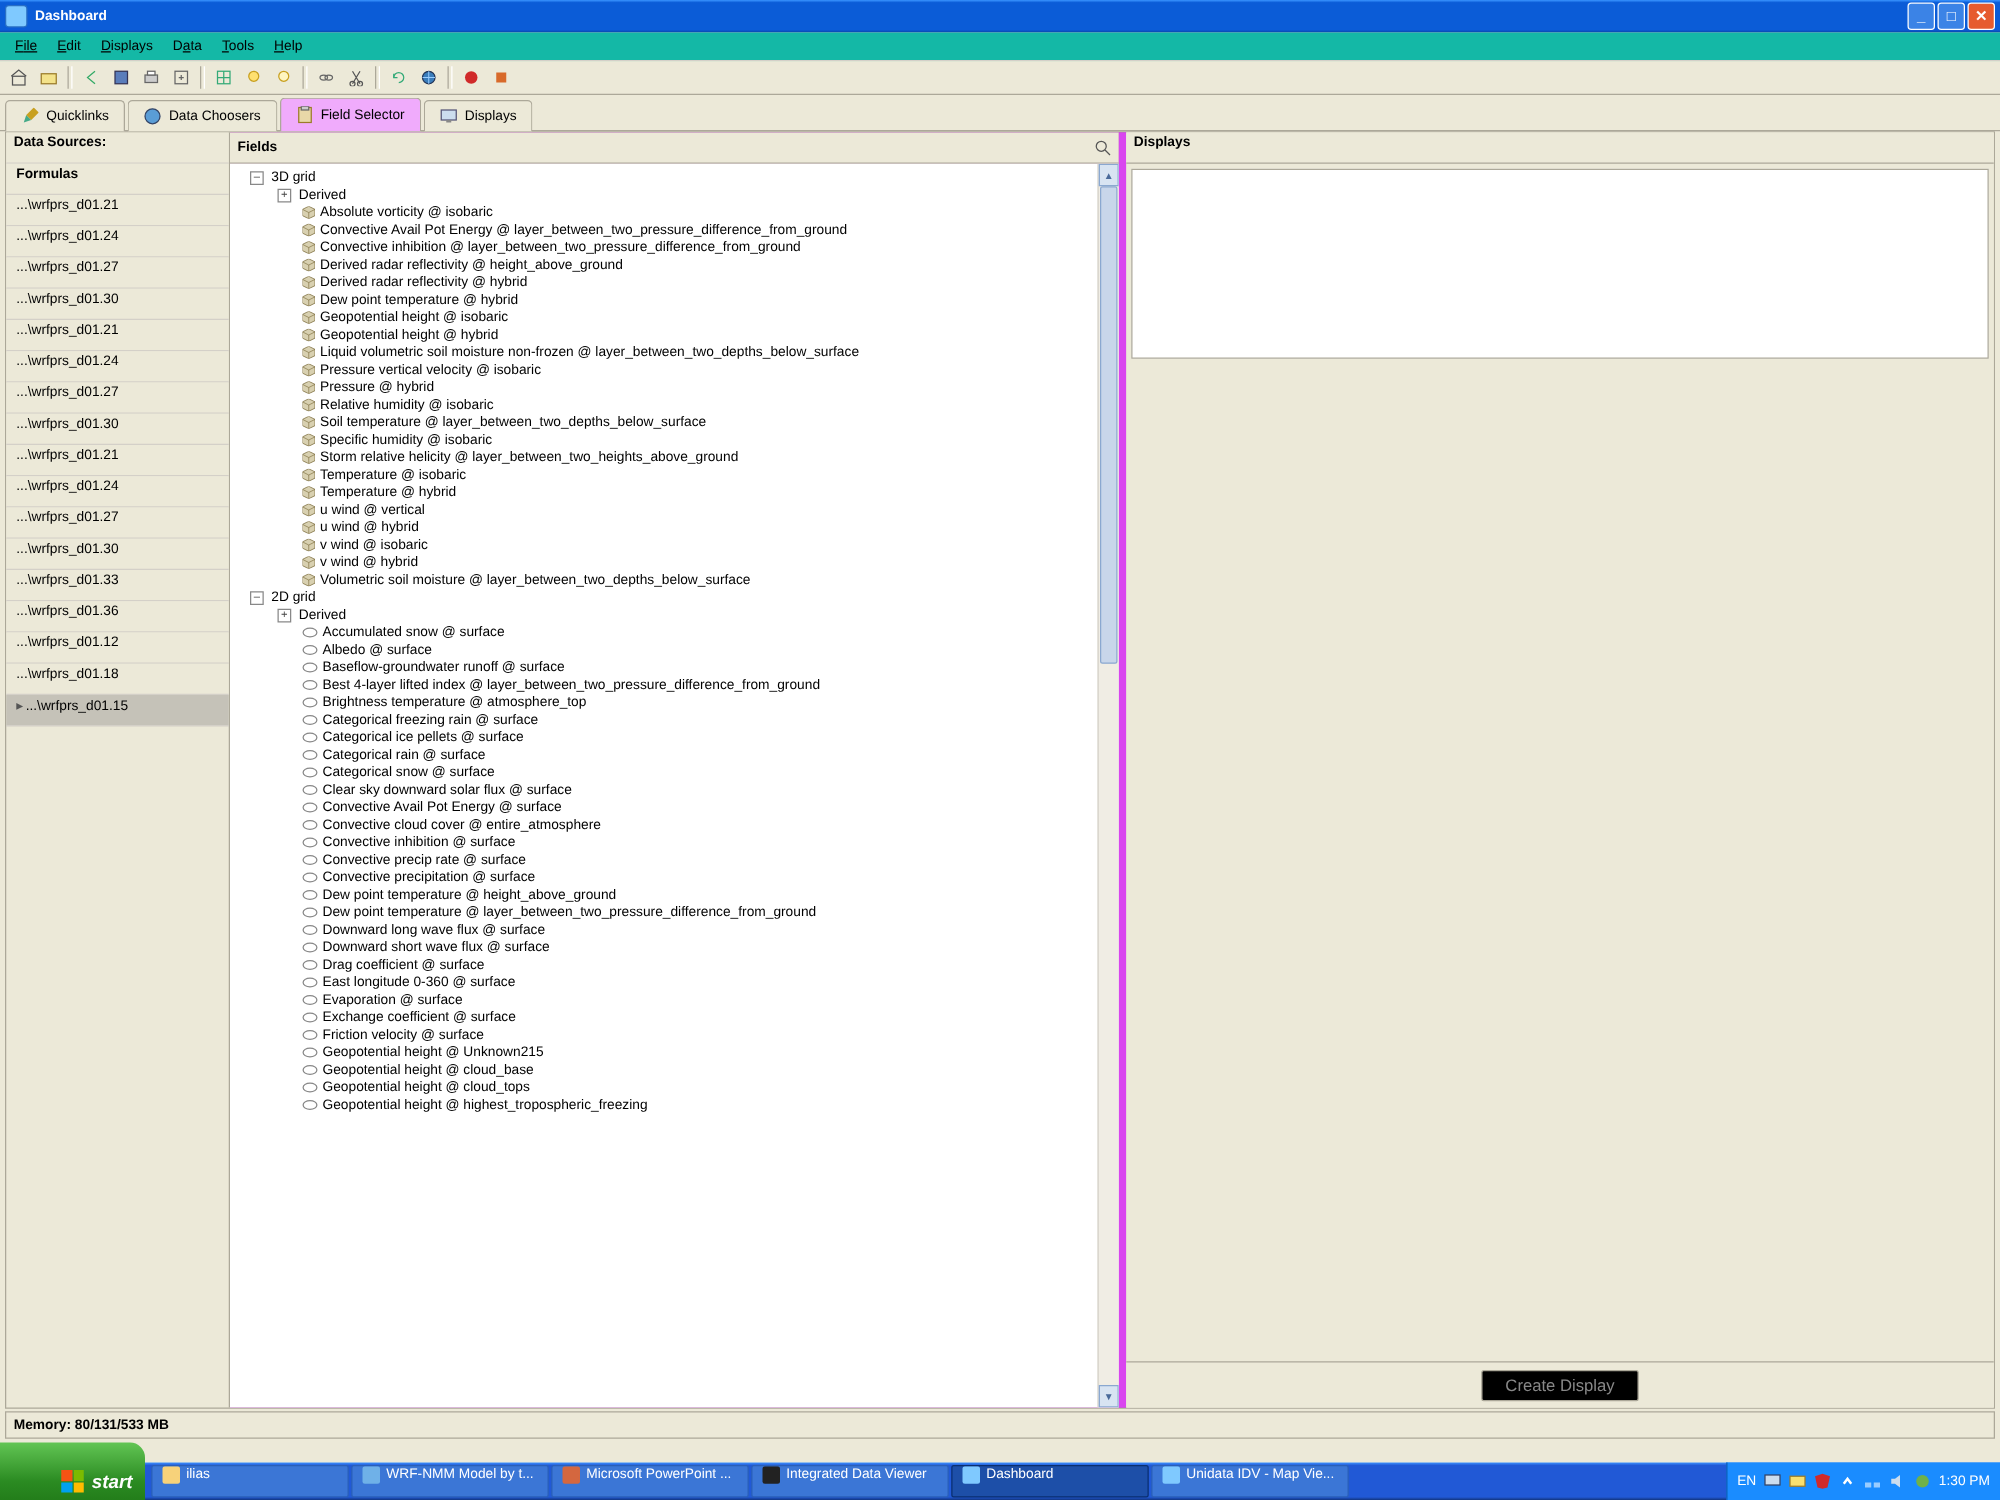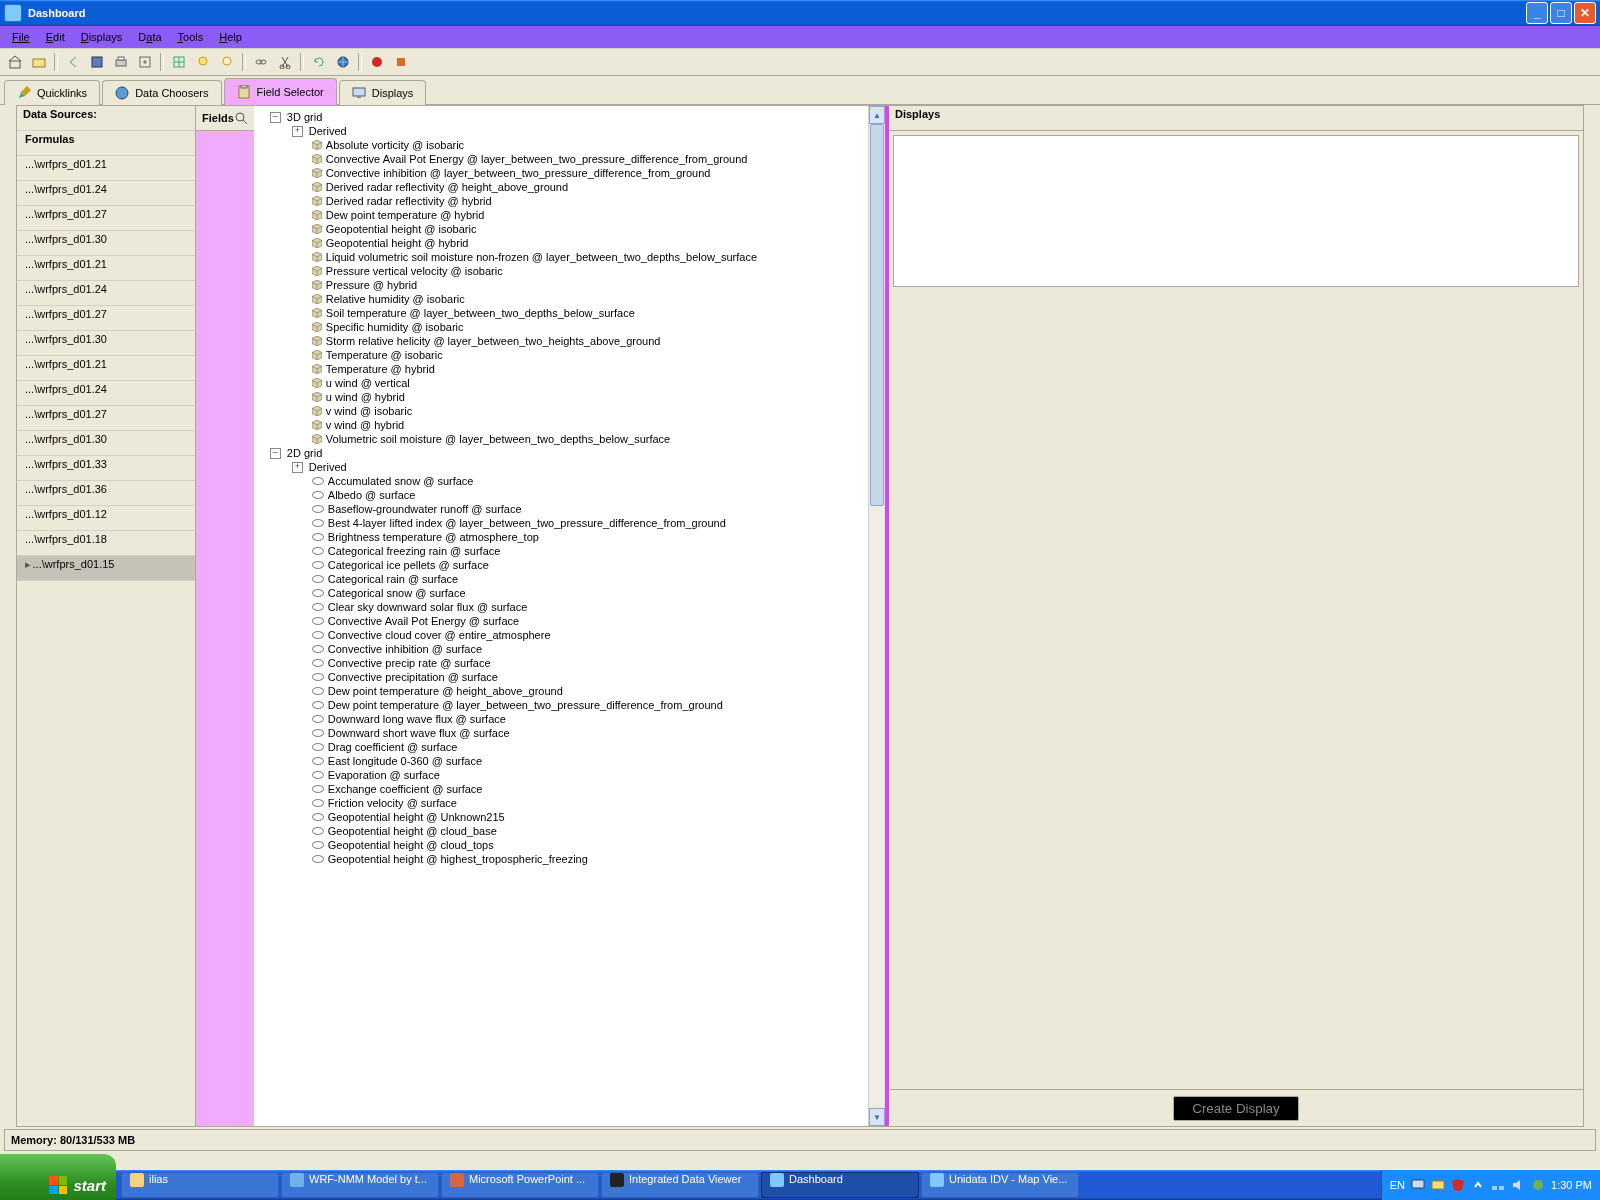--- a/index.html
+++ b/index.html
@@ -3,38 +3,38 @@
 <meta charset="utf-8">
 <style>
 html,body{margin:0;padding:0;font-family:Tahoma,Arial,sans-serif;font-size:11px;background:#ece9d8;color:#000;width:1600px;height:1200px;overflow:hidden;}
 .titlebar{height:26px;background:linear-gradient(to bottom,#3a95ff 0%,#0b5cd7 8%,#0b5cd7 50%,#0b5cd7 92%,#0846a8 100%);display:flex;align-items:center;color:#fff;font-weight:bold;padding:0 4px;}
 .titlebar .icon{width:16px;height:16px;background:#7fc9ff;border-radius:3px;margin-right:6px;border:1px solid #2a6fc4;}
 .titlebar .title{flex:1;}
 .titlebar .wbtn{width:20px;height:20px;margin-left:2px;border:1px solid #fff;border-radius:3px;display:flex;align-items:center;justify-content:center;font-family:Arial;font-weight:bold;font-size:12px;}
 .wbtn.min{background:#3b83e6;}
 .wbtn.max{background:#3b83e6;}
 .wbtn.close{background:#e65b2f;}
-.menubar{height:22px;background:#8b5cf6;display:flex;align-items:center;padding:0 4px;border-bottom:1px solid #d4d0c8;}
+.menubar{height:22px;background:#14b8a6;display:flex;align-items:center;padding:0 4px;border-bottom:1px solid #d4d0c8;}
 .menubar .mitem{padding:2px 8px;cursor:default;}
 .menubar .mitem span{text-decoration:underline;}
 .toolbar{height:26px;background:#ece9d8;display:flex;align-items:center;padding:0 4px;gap:2px;border-bottom:1px solid #aca899;}
 .tbtn{width:20px;height:20px;border:1px solid transparent;border-radius:2px;display:flex;align-items:center;justify-content:center;}
 .tsep{width:2px;height:18px;border-left:1px solid #aca899;border-right:1px solid #fff;margin:0 2px;}
 .tabstrip{height:28px;display:flex;align-items:flex-end;padding:0 4px;background:#ece9d8;border-bottom:1px solid #aca899;gap:2px;}
 .tab{height:24px;padding:0 12px;display:flex;align-items:center;gap:6px;border:1px solid #aca899;border-bottom:none;border-radius:4px 4px 0 0;background:#ece9d8;position:relative;top:1px;}
 .tab.active{background:#f0abfc;z-index:2;height:26px;}
 .tab .ticon{width:14px;height:14px;}
-.content{display:flex;height:1020px;border:1px solid #aca899;margin:0 16px;background:#ece9d8;}
+.content{display:flex;height:1020px;border:1px solid #aca899;margin:0 4px;background:#ece9d8;}
 .leftpane{width:178px;border-right:1px solid #aca899;display:flex;flex-direction:column;}
 .panehdr{height:20px;padding:2px 6px;font-weight:bold;background:#ece9d8;border-bottom:1px solid #d4d0c8;}
 .dsitem{height:20px;padding:2px 8px;border-bottom:1px solid #d4d0c8;background:#ece9d8;cursor:default;white-space:nowrap;overflow:hidden;}
 .dsitem.formula{font-weight:bold;}
 .dsitem.sel{background:#c5c2b8;}
 .dsitem .arrow{color:#555;margin-right:2px;}
-.midpane{flex:1;display:flex;flex-direction:row;border-right:4px solid #d946ef;background:#f0abfc;min-width:0;}
+.midpane{flex:1;display:flex;flex-direction:column;border-right:6px solid #d946ef;background:#a21caf;min-width:0;}
 .midhdr{height:20px;padding:2px 6px;font-weight:bold;background:#ece9d8;border-bottom:1px solid #aca899;display:flex;align-items:center;}
 .midhdr .srch{margin-left:auto;width:14px;height:14px;}
 .tree{flex:1;overflow:auto;padding:4px 2px;background:#fff;font-size:11px;position:relative;}
 .treerow{height:14px;line-height:14px;white-space:nowrap;display:flex;align-items:center;gap:4px;}
 .treerow .tog{width:9px;height:9px;border:1px solid #888;font-size:9px;line-height:7px;text-align:center;color:#444;background:#fff;margin-right:2px;}
 .treerow .cube{width:10px;height:10px;display:inline-block;}
 .treerow .cube svg{display:block;}
 .treerow .leaf{width:10px;height:6px;border:1px solid #888;border-radius:50%;display:inline-block;}
 .ind1{padding-left:14px;}
 .ind2{padding-left:36px;}

